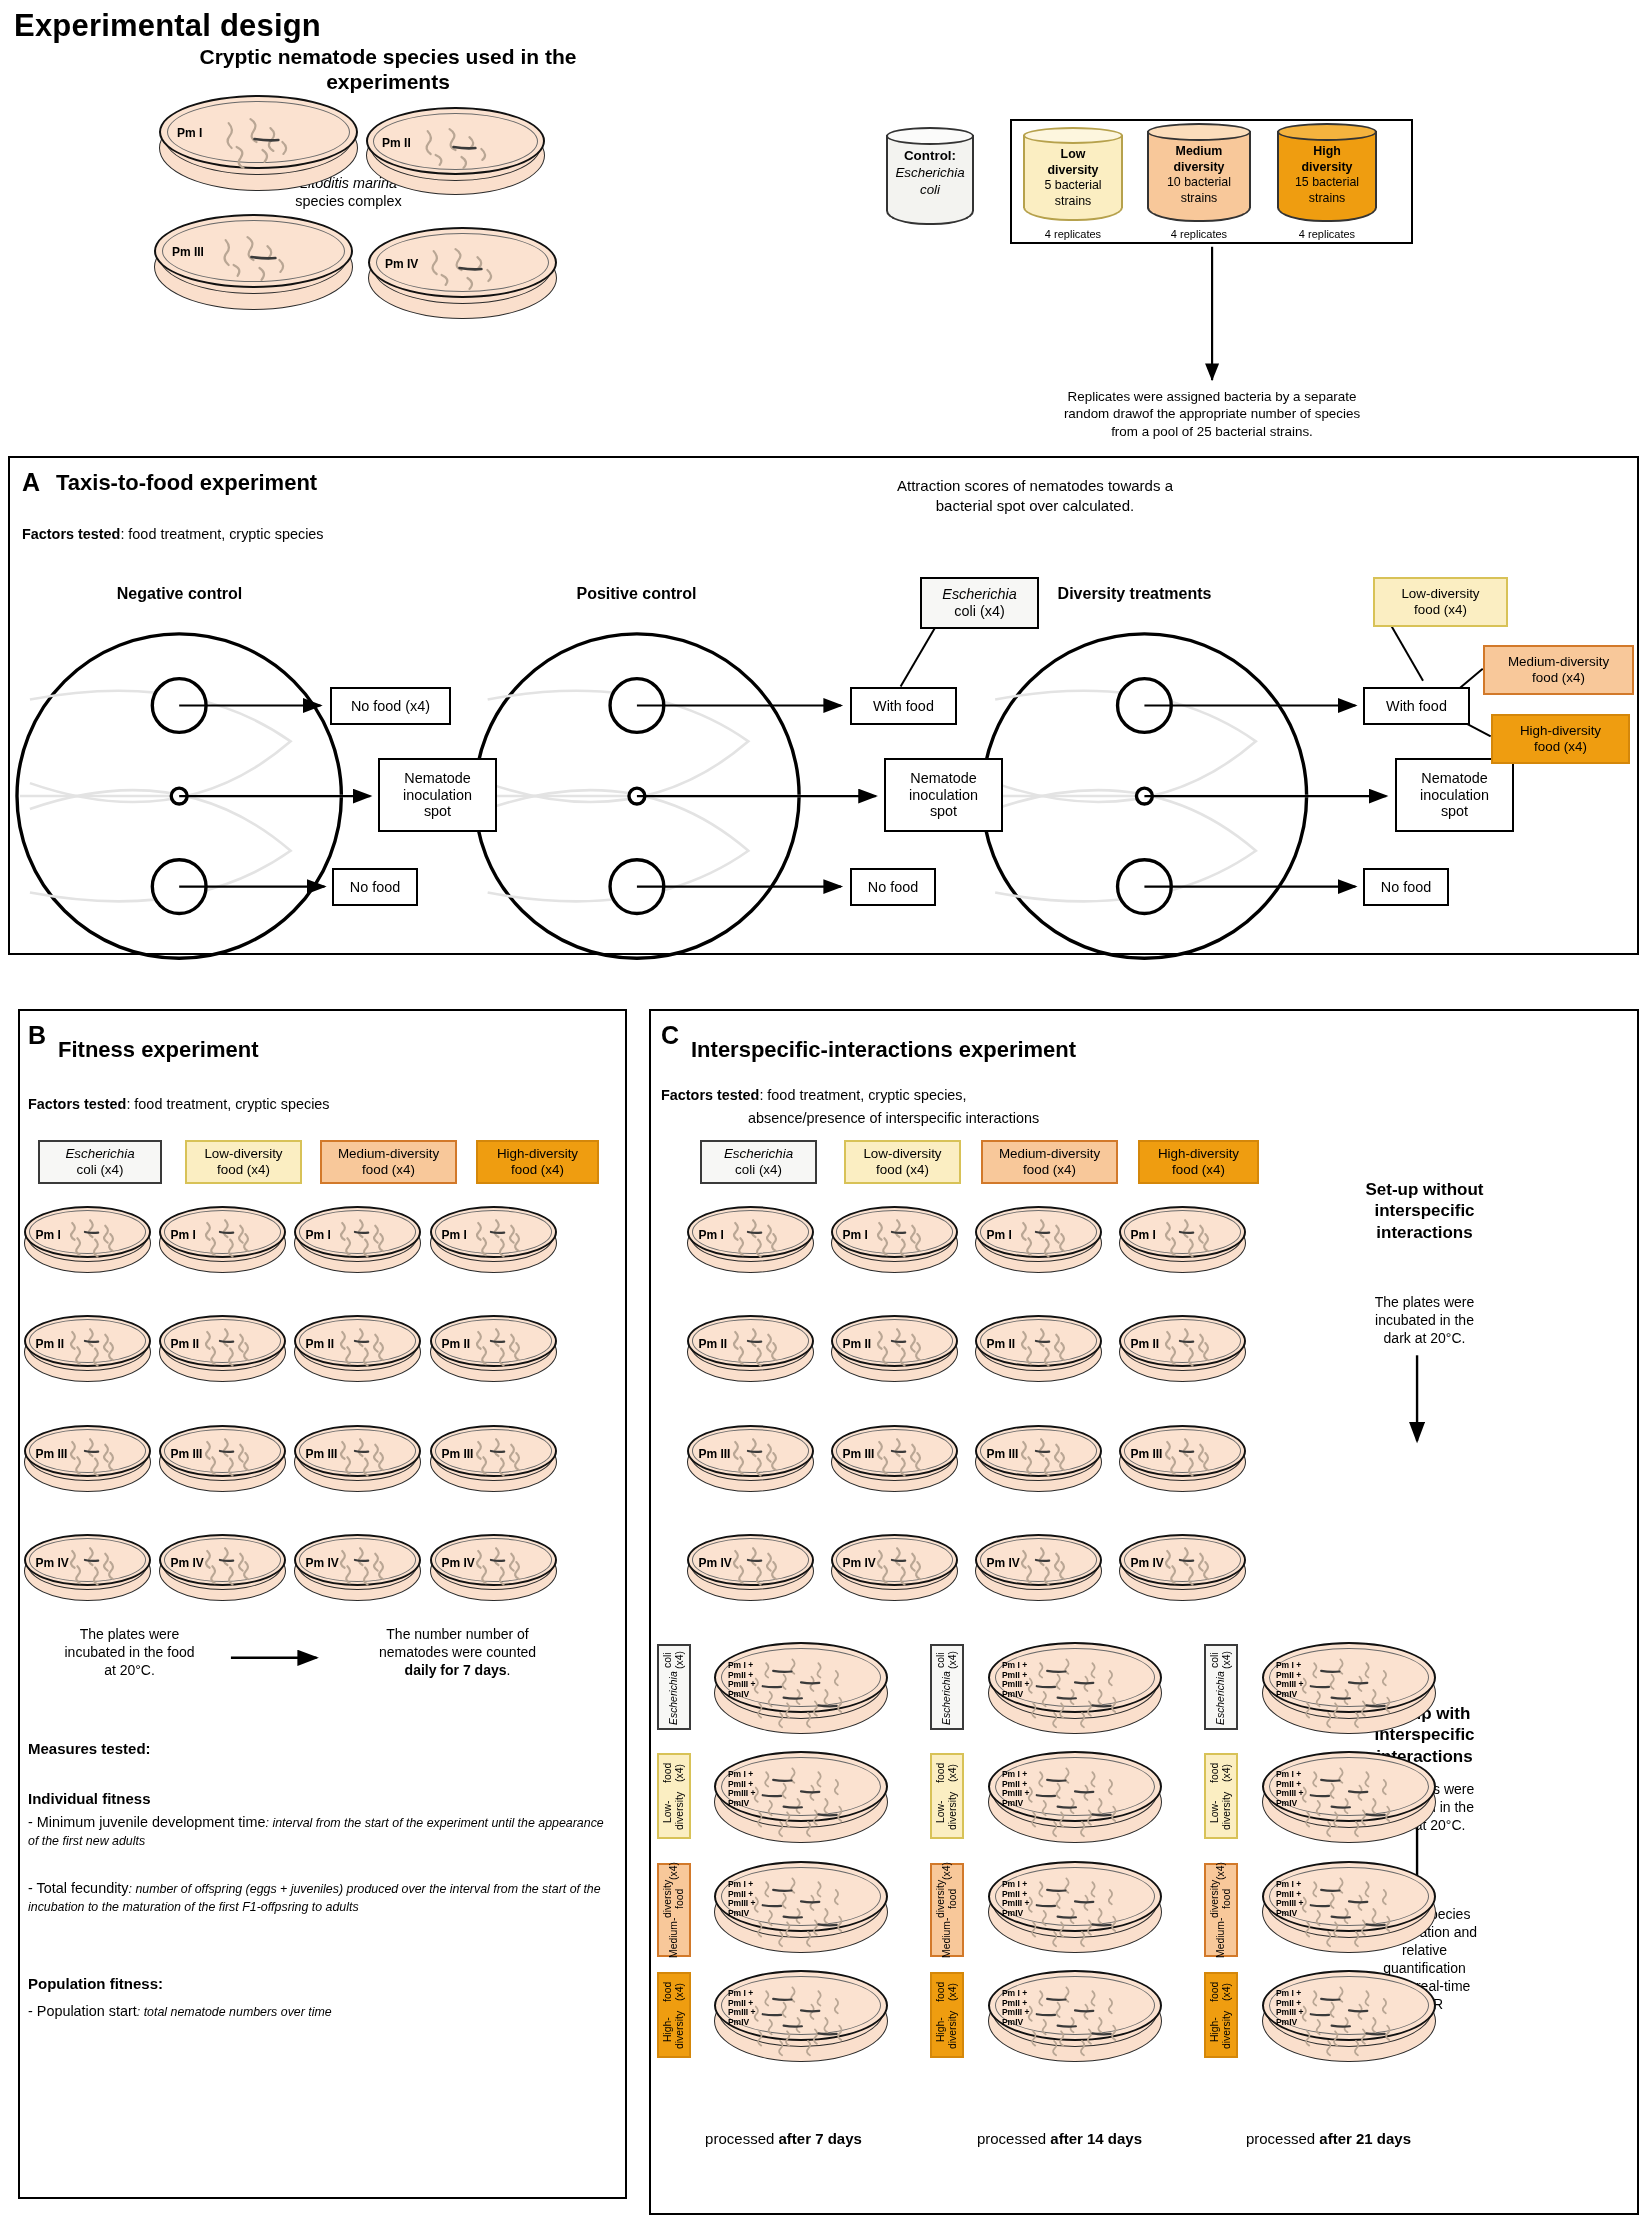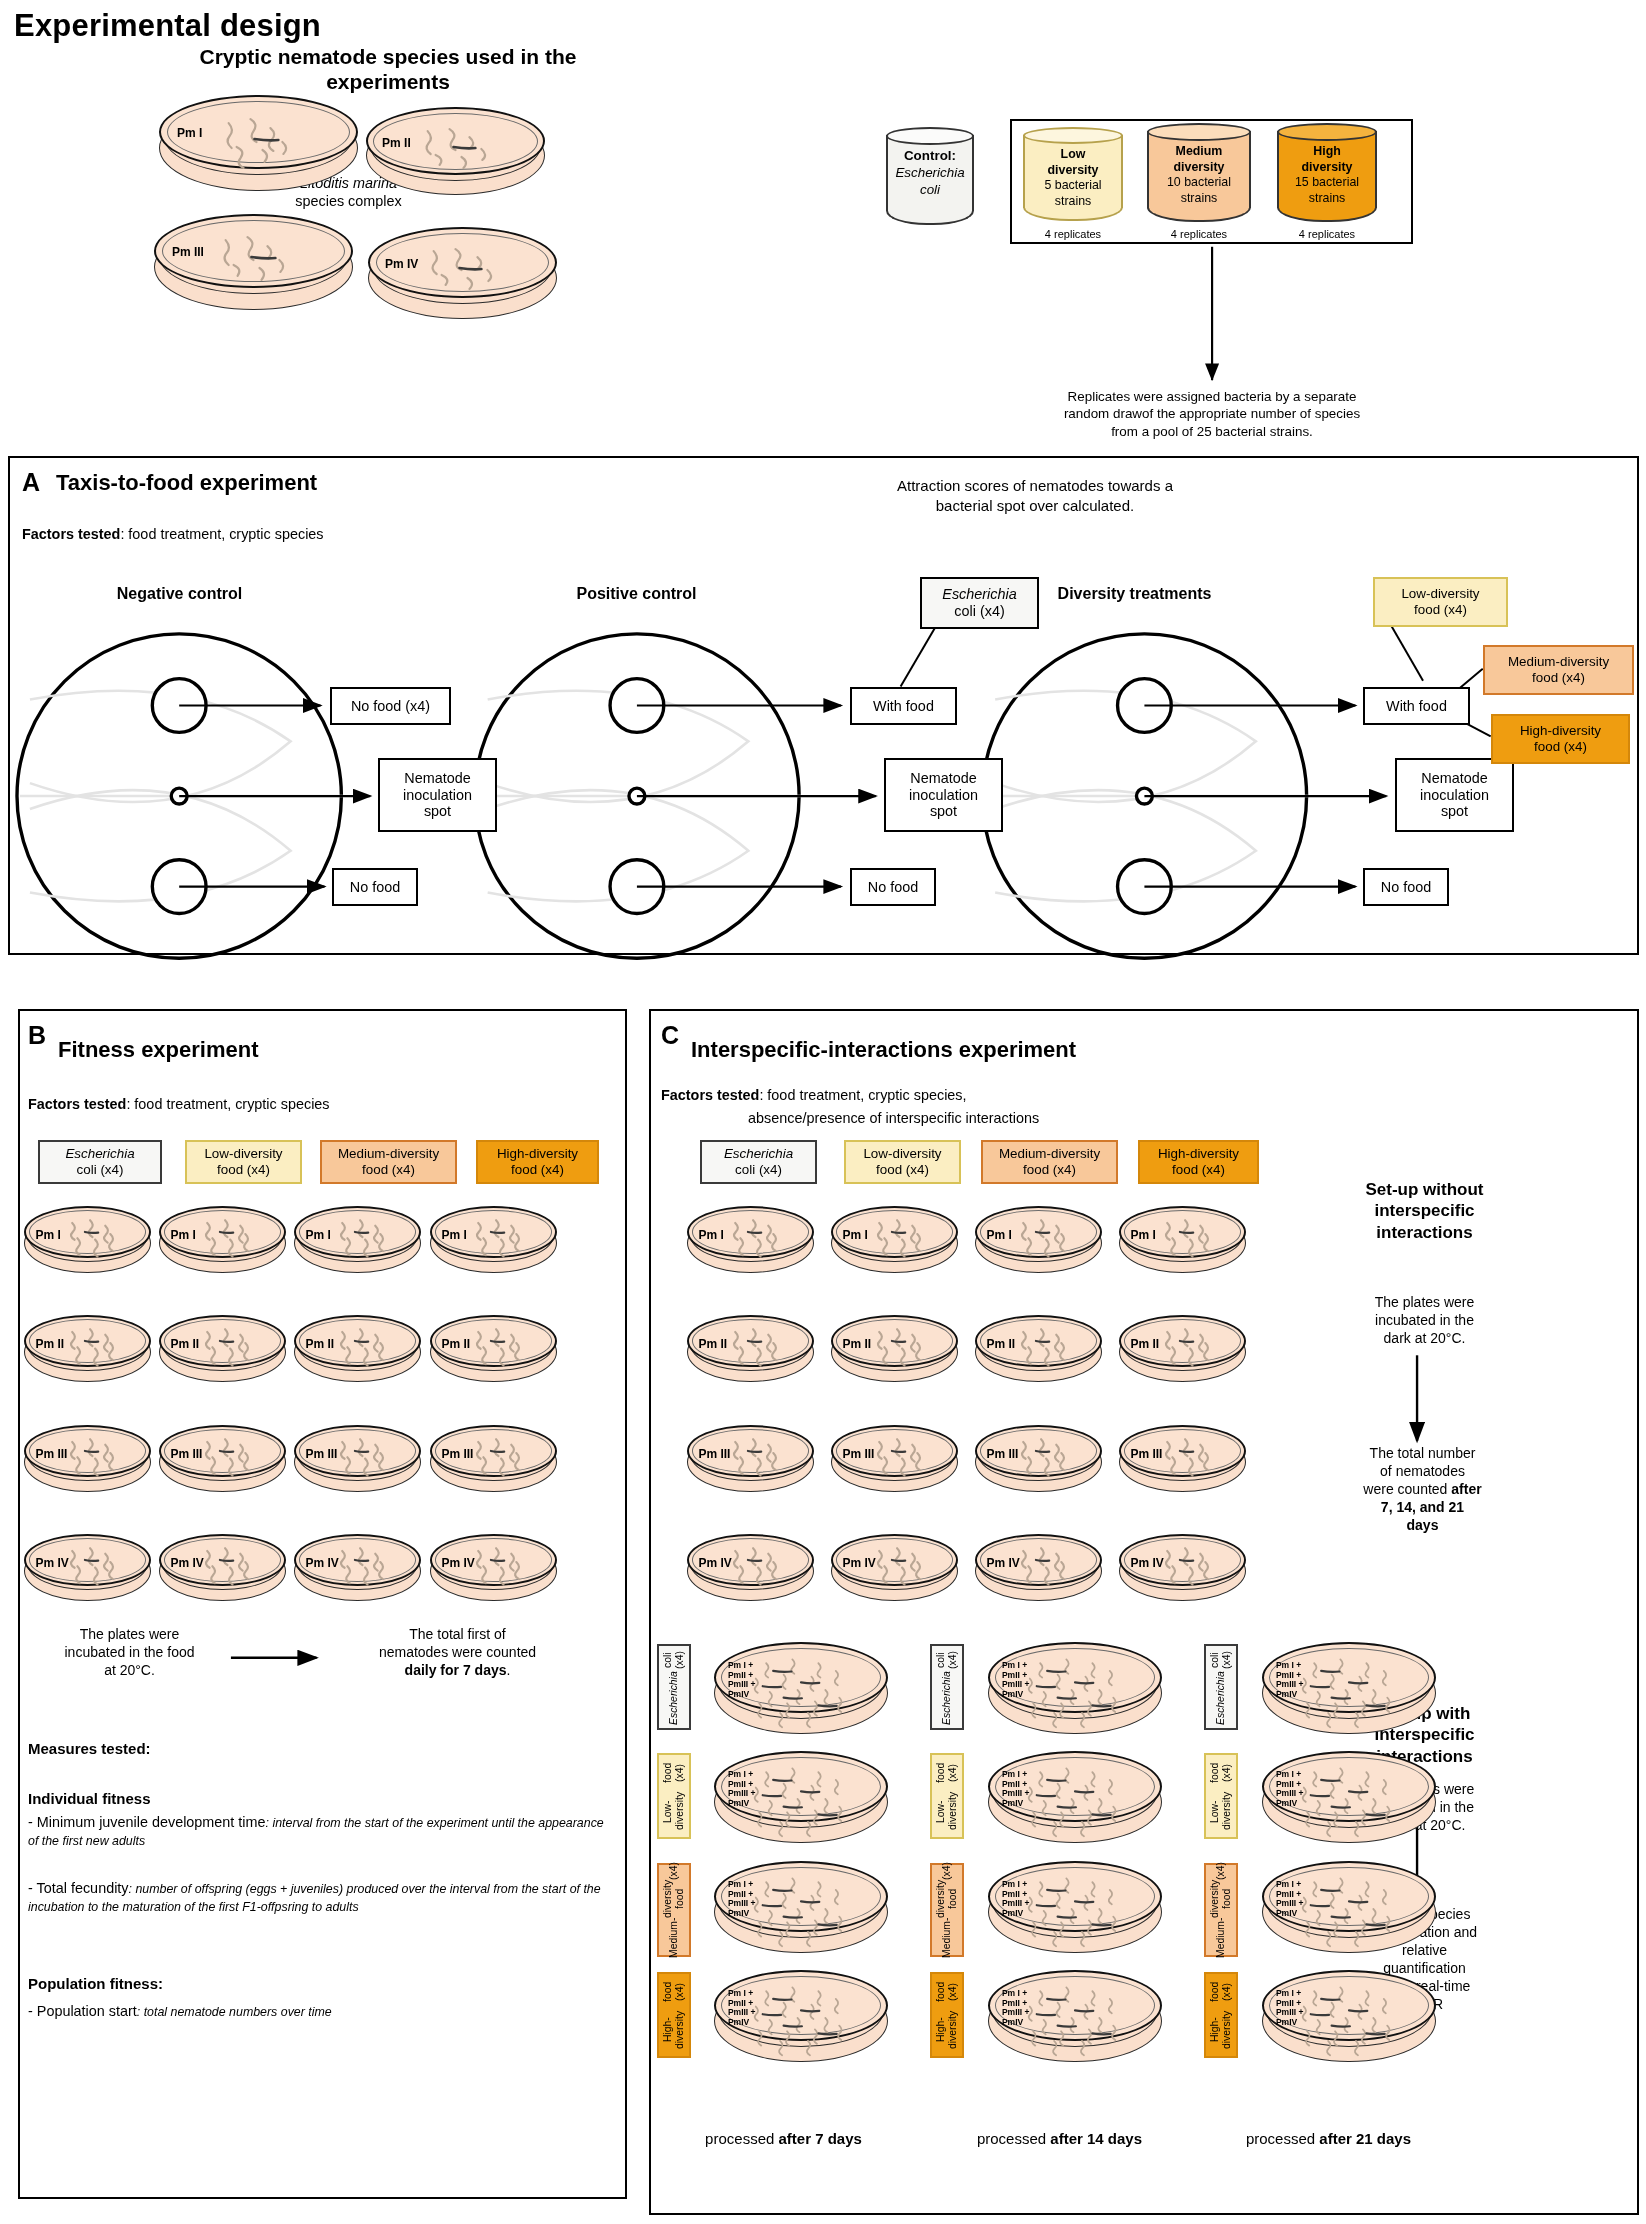--- a/index.html
+++ b/index.html
@@ -720,21 +720,21 @@
 
   <div class="para" style="left:30px; top:1626px; width:199px;">
     <div>The plates were</div>
     <div>incubated in the food</div>
     <div>at 20°C.</div>
   </div>
   <svg class="ovl" width="1647" height="2225" viewBox="0 0 1655 2236">
     <line x1="232" y1="1666" x2="318" y2="1666" stroke="#000" stroke-width="2.4" marker-end="url(#ah2)"></line>
   </svg>
   <div class="para" style="left:328px; top:1626px; width:259px;">
-    <div>The total first of</div>
+    <div>The number number of</div>
     <div>nematodes were counted</div>
     <div><span class="bold">daily for 7 days</span><span>.</span></div>
   </div>
 
   <div class="paraL bold" style="left:28px; top:1739px; width:567px; font-size:15px;">Measures tested:</div>
   <div class="paraL bold" style="left:28px; top:1789px; width:567px; font-size:15px;">Individual fitness</div>
   <div class="paraL" style="left:28px; top:1813px; width:577px;">
     <span style="font-size:14.4px;">- Minimum juvenile development time</span><span class="ital" style="font-size:12.4px;">: interval from the start of the experiment until the appearance of the first new adults</span>
   </div>
   <div class="paraL" style="left:28px; top:1879px; width:579px;">
@@ -1068,27 +1068,20 @@
   </div>
   <div class="para" style="left:1325px; top:1294px; width:199px;">
     <div>The plates were</div>
     <div>incubated in the</div>
     <div>dark at 20°C.</div>
   </div>
   <svg class="ovl" width="1647" height="2225" viewBox="0 0 1655 2236">
     <line x1="1424" y1="1362" x2="1424" y2="1448" stroke="#000" stroke-width="2.4" marker-end="url(#ah2)"></line>
     <line x1="1424" y1="1822" x2="1424" y2="1908" stroke="#000" stroke-width="2.4" marker-end="url(#ah2)"></line>
   </svg>
-  <div class="para" style="left:1315px; top:1445px; width:215px;">
-    <div>The total number</div>
-    <div>of nematodes</div>
-    <div><span>were counted </span><span class="bold">after</span></div>
-    <div class="bold">7, 14, and 21</div>
-    <div class="bold">days</div>
-  </div>
 
   <div class="para bold" style="left:1325px; top:1703px; width:199px; font-size:17px; line-height:1.25;">
     <div>Set-up with</div>
     <div>interspecific</div>
     <div>interactions</div>
   </div>
   <div class="para" style="left:1325px; top:1781px; width:199px;">
     <div>The plates were</div>
     <div>incubated in the</div>
     <div>dark at 20°C.</div>

